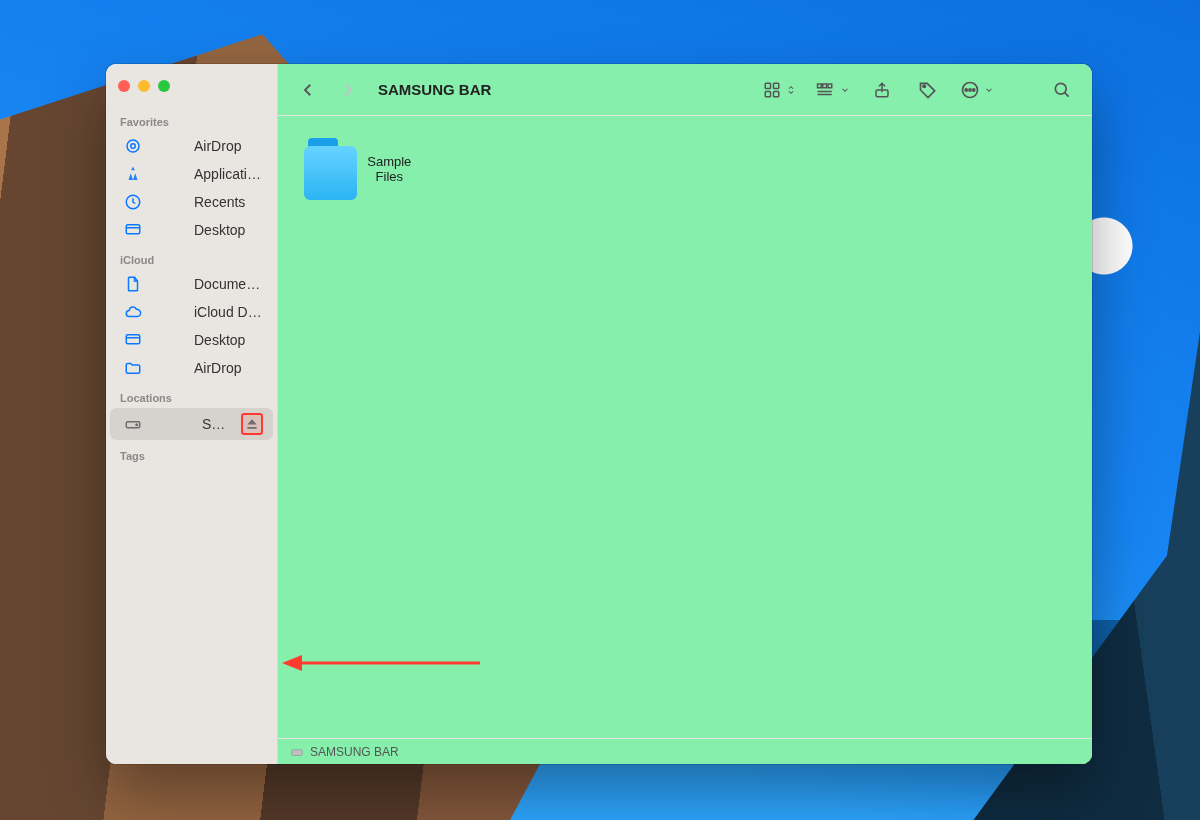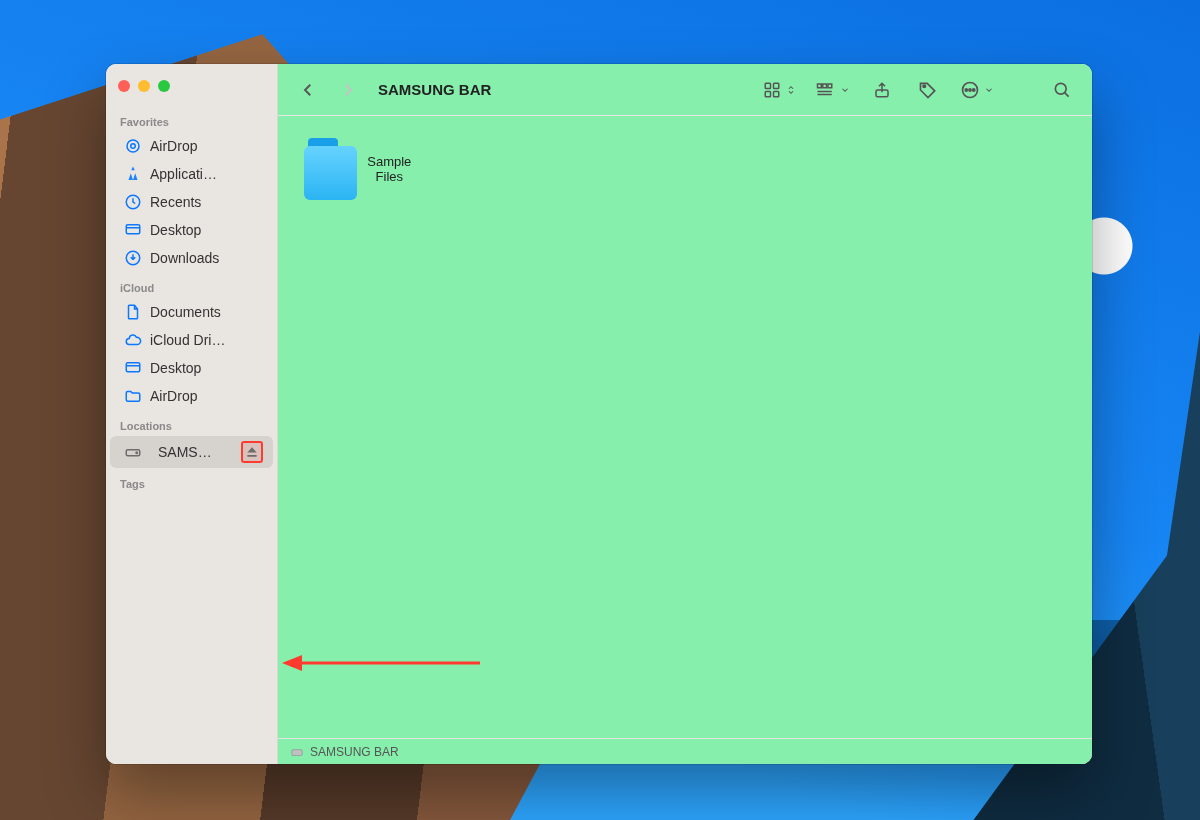--- a/index.html
+++ b/index.html
@@ -80,21 +80,21 @@
   .side-item {
     display:flex; align-items:center; gap:8px;
     padding: 5px 10px 5px 14px;
     color:#333;
     white-space:nowrap; overflow:hidden; text-overflow:ellipsis;
     cursor:default;
     border-radius:6px;
     margin: 0 4px;
   }
   .side-item.selected { background: rgba(0,0,0,.08); gap: 16px; }
-  .side-item .lbl { flex:1; overflow:hidden; text-overflow:ellipsis; font-size:14px; }
+  .side-item .lbl { flex:1; overflow:hidden; text-overflow:ellipsis; font-size:14px;margin-left:44px; }
   .side-icon { width:18px; height:18px; display:inline-flex; align-items:center; justify-content:center; color:#0a78ff; flex-shrink:0;}
   .side-icon.gray { color:#6d6d6d; }
   .eject-btn {
     width:22px; height:22px; display:flex; align-items:center; justify-content:center;
     color:#6d6d6d; flex-shrink:0;
   }
   .eject-highlight {
     border:2px solid #ff3b30;
     background: rgba(255,59,48,.12);
     border-radius:3px;
@@ -202,29 +202,20 @@
         <span class="lbl">Recents</span>
       </div>
       <div class="side-item">
         <span class="side-icon">
           <svg width="18" height="18" viewBox="0 0 24 24" fill="none" stroke="currentColor" stroke-width="2">
               <rect x="3" y="5" width="18" height="12" rx="2"></rect>
               <path d="M3 9h18"></path>
             </svg>
         </span>
         <span class="lbl">Desktop</span>
-      </div>
-      <div class="side-item">
-        <span class="side-icon">
-          <svg width="18" height="18" viewBox="0 0 24 24" fill="none" stroke="currentColor" stroke-width="2">
-              <circle cx="12" cy="12" r="9"></circle>
-              <path d="M12 7v7m0 0l-3-3m3 3l3-3"></path>
-            </svg>
-        </span>
-        <span class="lbl">Downloads</span>
       </div>
 
       <div class="section-label">iCloud</div>
 
       <div class="side-item">
         <span class="side-icon">
           <svg width="18" height="18" viewBox="0 0 24 24" fill="none" stroke="currentColor" stroke-width="2">
               <path d="M14 3H7a1 1 0 00-1 1v16a1 1 0 001 1h10a1 1 0 001-1V8l-4-5z"></path>
               <path d="M14 3v5h4"></path>
             </svg>

